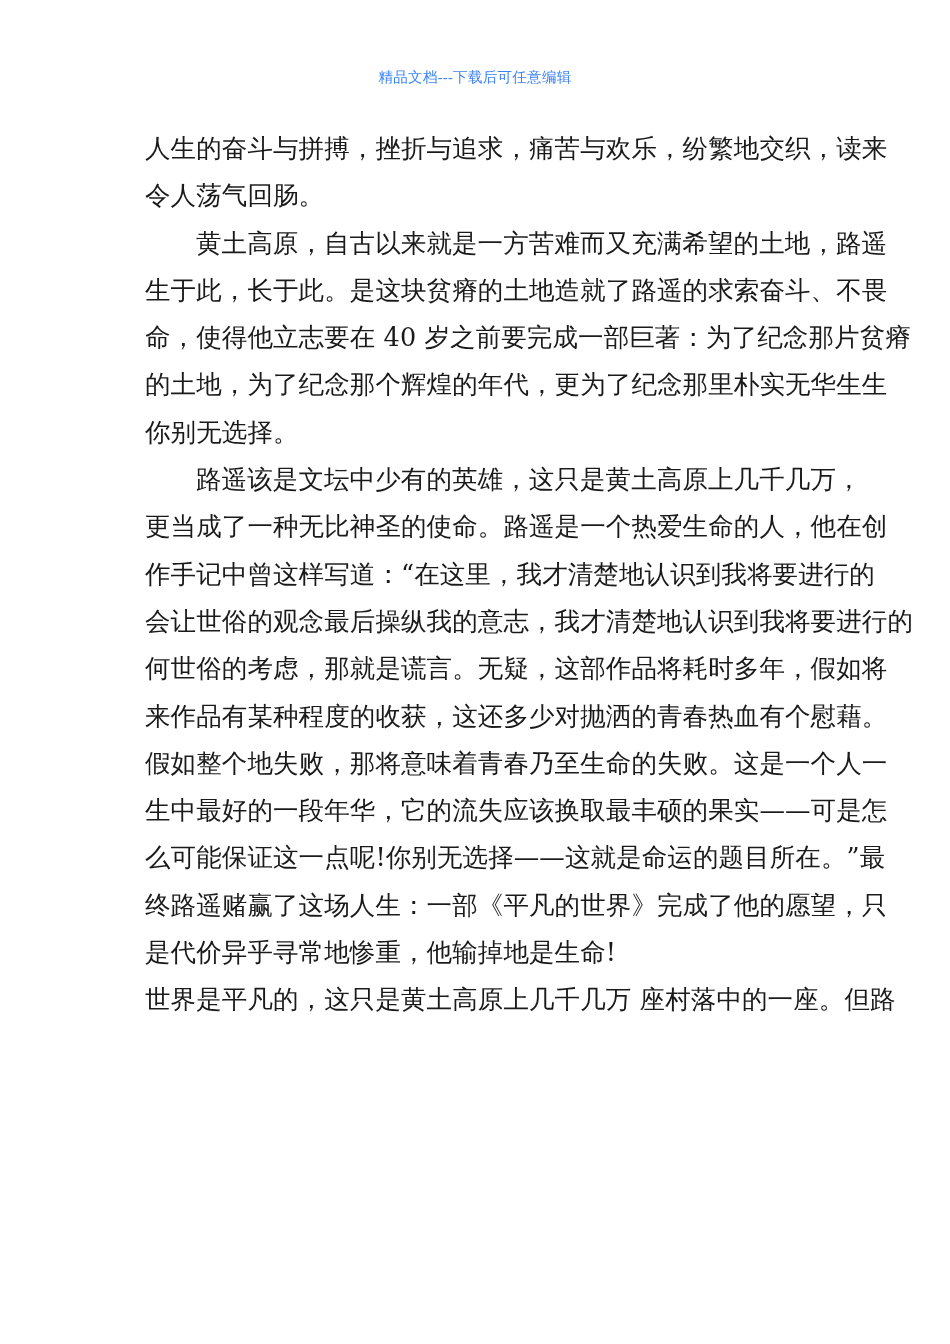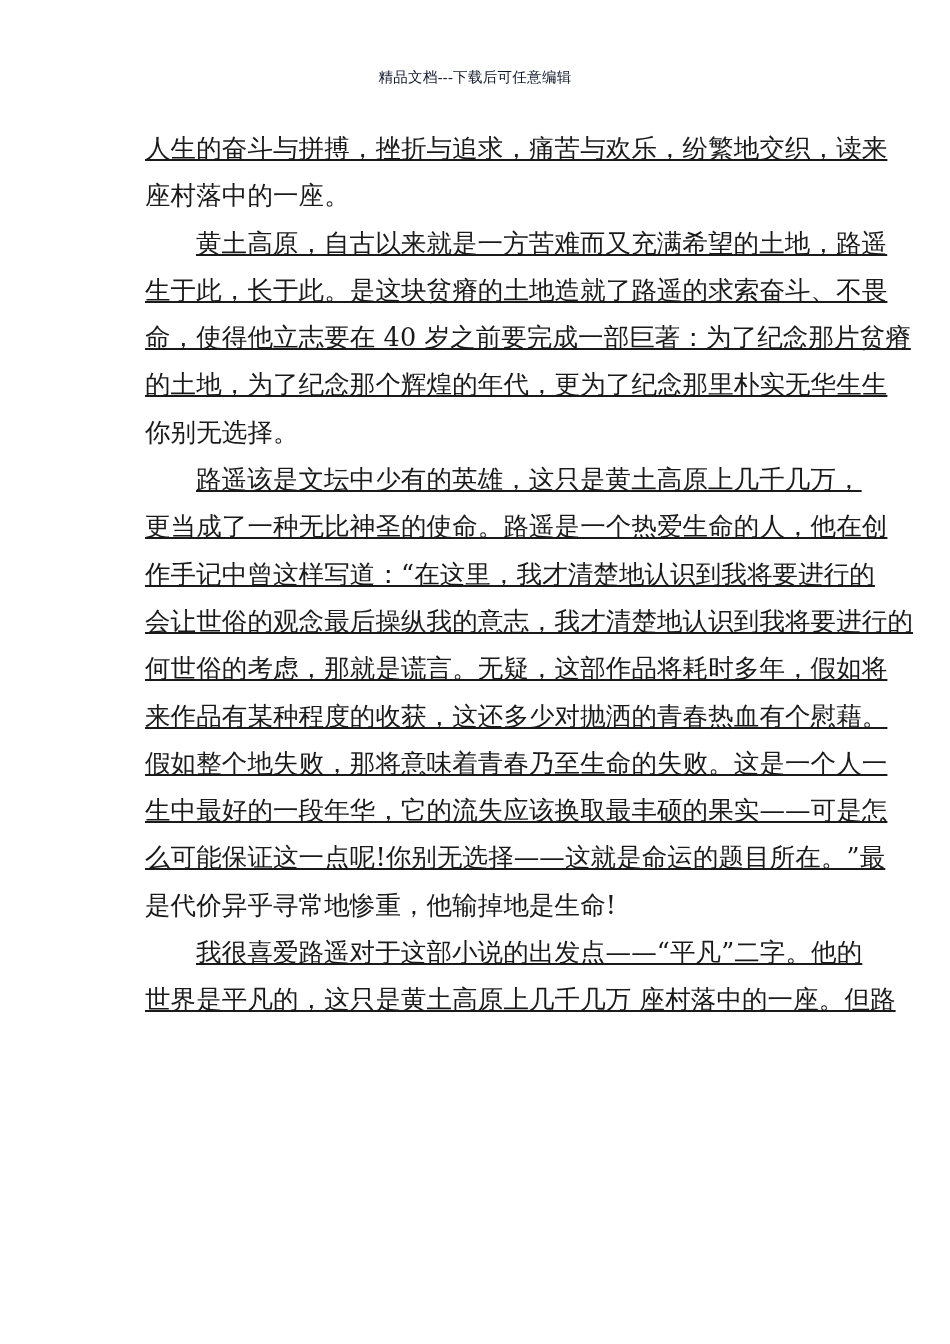--- a/index.html
+++ b/index.html
@@ -18,21 +18,21 @@
 
   
   .doc-header {
     position: absolute;
     top: 68px;
     left: 0;
     width: 950px;
     text-align: center;
     font-family: Liberation Serif, serif;
     font-size: 14.5px;
-    color: #0f172a;
+    color: #3b82f6;
     letter-spacing: 0.3px;
     white-space: nowrap;
   }
 
   
   .body-text {
     position: absolute;
     top: 125px;
     left: 145px;
     width: 660px;
@@ -53,39 +53,39 @@
   
   .line {
     display: block;
     white-space: pre;
   }
   .line.just {
     display: flex;
     justify-content: space-between;
     white-space: normal;
   }
-  .line.just > span { white-space: pre; text-decoration: underline; }
+  .line.just > span { white-space: pre; }
   .line.ind {
     padding-left: 51px;
   }
 </style>
 </head>
 <body>
 
 <div class="page">
 
   <div class="doc-header">精品文档---下载后可任意编辑</div>
 
   <div class="body-text">
 
     <p class="para">
       <span class="line just">
           <span>人生的奋斗与拼搏，挫折与追求，痛苦与欢乐，纷繁地交织，读来</span>
         </span>
-      <span class="line">座村落中的一座。</span>
+      <span class="line">令人荡气回肠。</span>
     </p>
 
     <p class="para">
       <span class="line just ind">
           <span>黄土高原，自古以来就是一方苦难而又充满希望的土地，路遥</span>
         </span>
       <span class="line just">
           <span>生于此，长于此。是这块贫瘠的土地造就了路遥的求索奋斗、不畏</span>
         </span>
       <span class="line just">
@@ -118,26 +118,26 @@
         </span>
       <span class="line just">
           <span>假如整个地失败，那将意味着青春乃至生命的失败。这是一个人一</span>
         </span>
       <span class="line just">
           <span>生中最好的一段年华，它的流失应该换取最丰硕的果实——可是怎</span>
         </span>
       <span class="line just">
           <span>么可能保证这一点呢!你别无选择——这就是命运的题目所在。”最</span>
         </span>
+      <span class="line just">
+          <span>终路遥赌赢了这场人生：一部《平凡的世界》完成了他的愿望，只</span>
+        </span>
       <span class="line">是代价异乎寻常地惨重，他输掉地是生命!</span>
     </p>
 
     <p class="para">
-      <span class="line just ind">
-          <span>我很喜爱路遥对于这部小说的出发点——“平凡”二字。他的</span>
-        </span>
       <span class="line just">
           <span>世界是平凡的，这只是黄土高原上几千几万 座村落中的一座。但路</span>
         </span>
     </p>
 
   </div>
 </div>
 
 </body></html>

